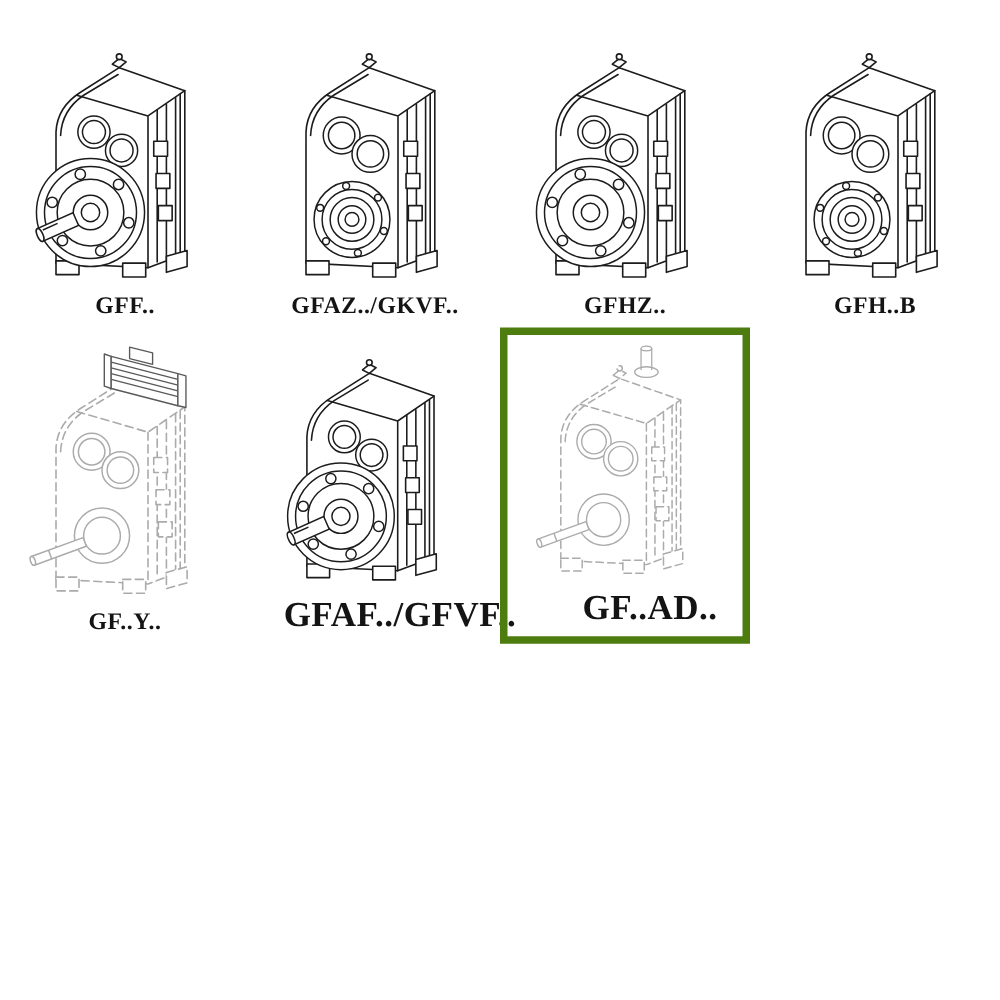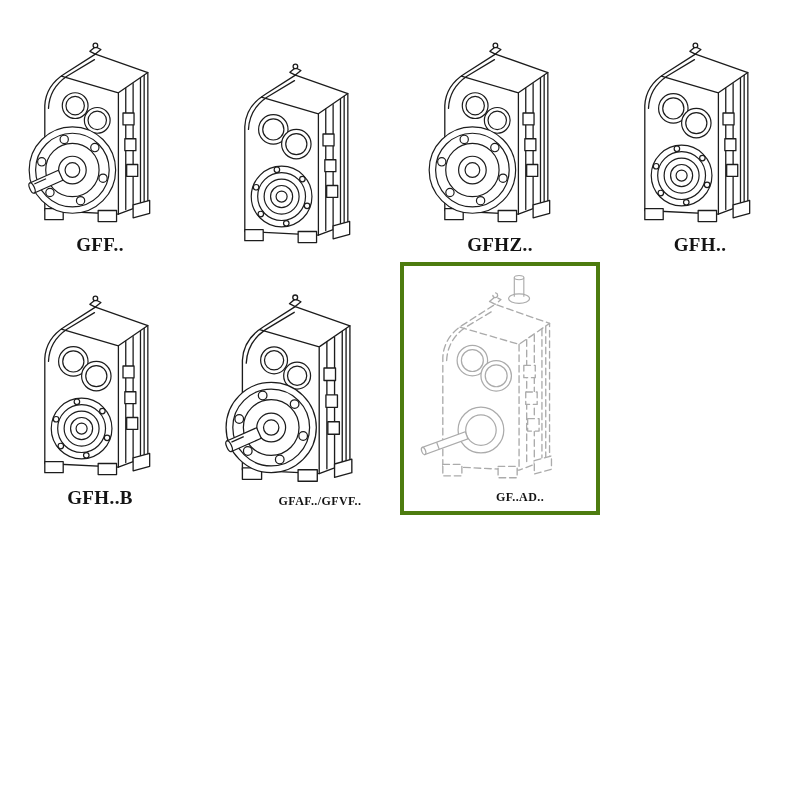--- a/index.html
+++ b/index.html
@@ -17,22 +17,22 @@
   }
   .cell svg.draw{width:184px;height:auto;display:block;margin-bottom:2px;}
   .row3 svg.draw{width:192px;}
   .cell.dark svg.draw{color:#1c1c1c;}
   .cell.light svg.draw{color:#abaBAB;color:#ababab;}
   .label{
     font-family:"Liberation Serif","DejaVu Serif",serif;
     font-weight:700;font-size:19px;letter-spacing:.4px;
     color:#141414;line-height:1.15;white-space:nowrap;text-align:center;
   }
-  .row3 .label{font-size:12px;margin-left:40px;}
-  .cell.framed{border:4px solid #4d7c0f;}
+  .row3 .label{font-size:28px;margin-left:40px;}
+  .cell.framed{border:6px solid #4d7c0f;}
 </style>
 </head>
 <body>
 
 <svg width="0" height="0" style="position:absolute" aria-hidden="true">
   <defs>
 
     <g id="gb-body" fill="none" stroke="currentColor" stroke-width="1.4" stroke-linejoin="round" stroke-linecap="round">
       <path d="M40,206 L40,92 Q41,70 62,57 L95,36 L152,56 L152,198 L120,210 Z"></path>
       <path d="M58,60 L120,78 L152,56 M120,78 L120,210"></path>
@@ -147,48 +147,50 @@
         <use href="#gb-shaft"></use>
     </svg>
     <div class="label">GFF..</div>
   </div>
 
   <div class="cell dark row1">
     <svg class="draw" viewBox="0 0 200 230">
       <use href="#gb-body"></use>
         <use href="#gb-hollow"></use>
     </svg>
+    <div class="label">GFAZ../GKVF..</div>
   </div>
 
 
   <div class="cell dark row1">
     <svg class="draw" viewBox="0 0 200 230">
       <use href="#gb-body"></use>
         <use href="#gb-flange"></use>
     </svg>
     <div class="label">GFHZ..</div>
   </div>
 
+
   <div class="cell dark row2">
     <svg class="draw" viewBox="0 0 200 230">
       <use href="#gb-body"></use>
         <use href="#gb-hollow"></use>
     </svg>
-    <div class="label">GFH..</div>
-  </div>
-
-  <div class="cell dark row2">
-    <svg class="draw" viewBox="0 0 200 230">
-      <use href="#gb-body"></use>
-        <use href="#gb-hollow"></use>
-    </svg>
     <div class="label">GFH..B</div>
   </div>
 
 
+  <div class="cell light row2">
+    <svg class="draw" viewBox="0 0 200 230">
+      <use href="#gb-body" stroke-dasharray="7 4"></use>
+        <use href="#gb-lightface"></use>
+        <use href="#gb-comp-motor"></use>
+    </svg>
+    <div class="label">GF..Y..</div>
+  </div>
 
   <div class="cell dark row3">
     <svg class="draw" viewBox="0 0 200 230">
       <use href="#gb-body"></use>
         <use href="#gb-flange"></use>
         <use href="#gb-shaft"></use>
     </svg>
     <div class="label">GFAF../GFVF..</div>
   </div>
 

